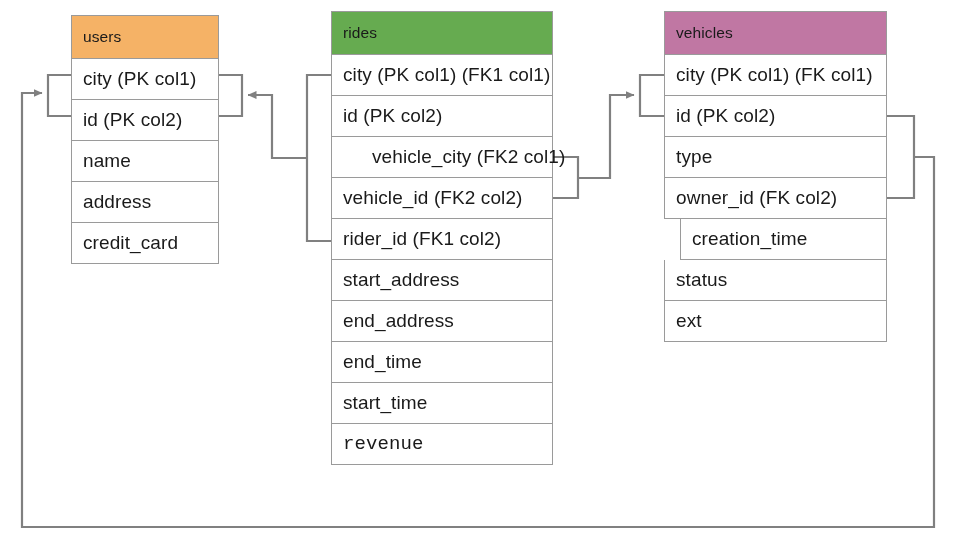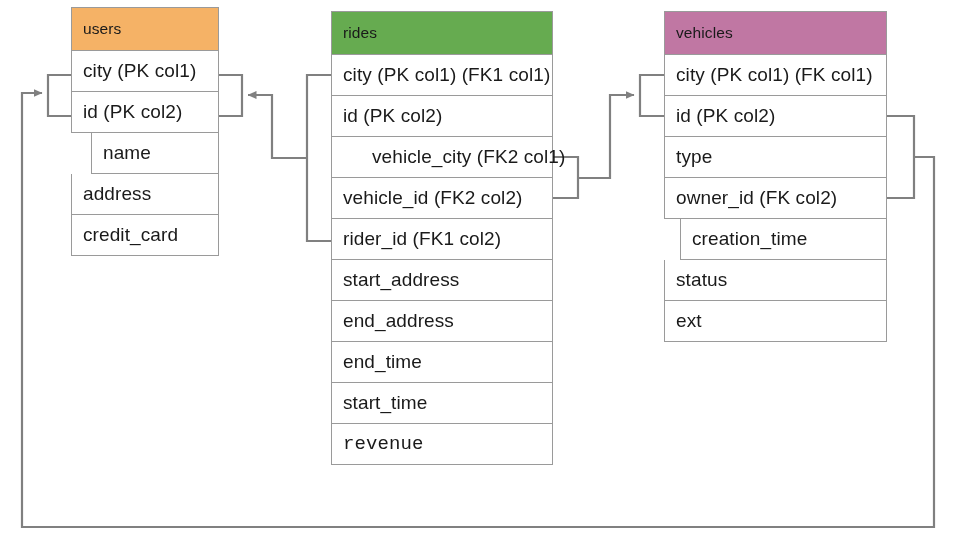--- a/index.html
+++ b/index.html
@@ -81,25 +81,25 @@
       <path d="M578,178 L610,178 L610,95 L634,95" marker-end="url(#arrowhead)"></path>
 
       <path d="M887,116 L914,116 L914,198 L887,198"></path>
 
       <path d="M914,157 L934,157 L934,527 L22,527 L22,93 L42,93" marker-end="url(#arrowhead)"></path>
 
     </g>
   </svg>
 
   <div id="entities">
-      <div class="entity" style="left: 71px; top: 7px; width: 148px;">
+      <div class="entity" style="left: 71px; top: 15px; width: 148px;">
         <div class="entity-header" style="height: 44px; background: rgb(245, 178, 102);">users</div>
         <div class="entity-row" style="height: 41px;">city (PK col1)</div>
         <div class="entity-row" style="height: 41px;">id (PK col2)</div>
-        <div class="entity-row" style="height: 41px; margin-left: 20px;">name</div>
+        <div class="entity-row" style="height: 41px;">name</div>
         <div class="entity-row" style="height: 41px; text-align: center;">address</div>
         <div class="entity-row" style="height: 41px;">credit_card</div>
       </div>
       <div class="entity" style="left: 331px; top: 11px; width: 222px;">
         <div class="entity-header" style="height: 44px; background: rgb(102, 171, 80);">rides</div>
         <div class="entity-row" style="height: 41px;">city (PK col1) (FK1 col1)</div>
         <div class="entity-row" style="height: 41px;">id (PK col2)</div>
         <div class="entity-row" style="height: 41px; padding-left: 40px;">vehicle_city (FK2 col1)</div>
         <div class="entity-row" style="height: 41px;">vehicle_id (FK2 col2)</div>
         <div class="entity-row" style="height: 41px;">rider_id (FK1 col2)</div>

